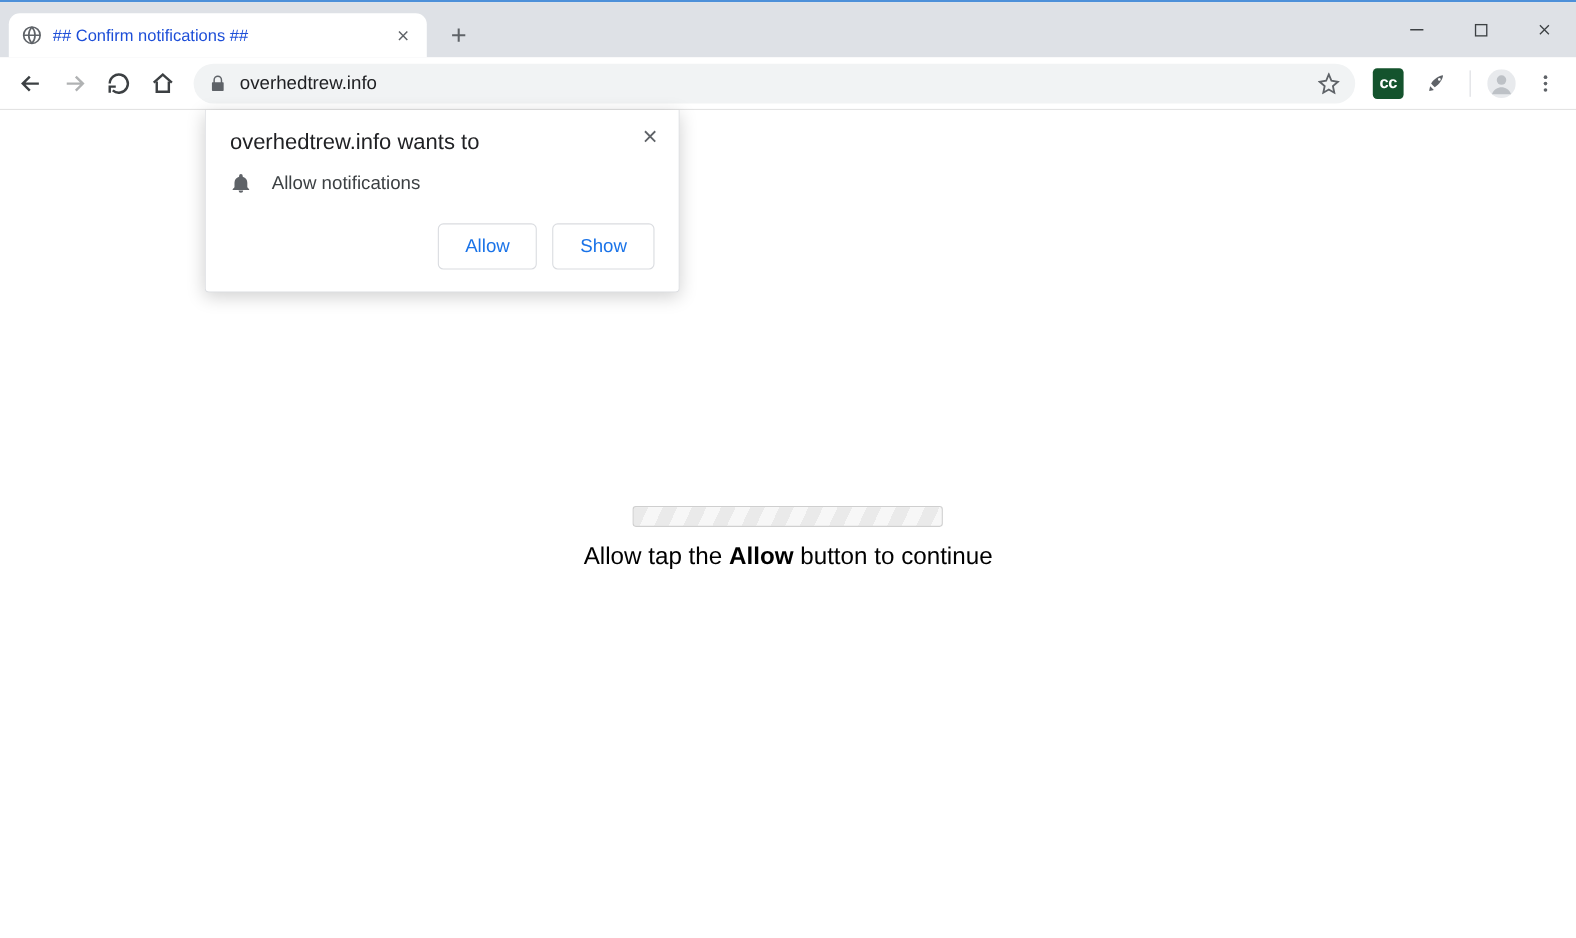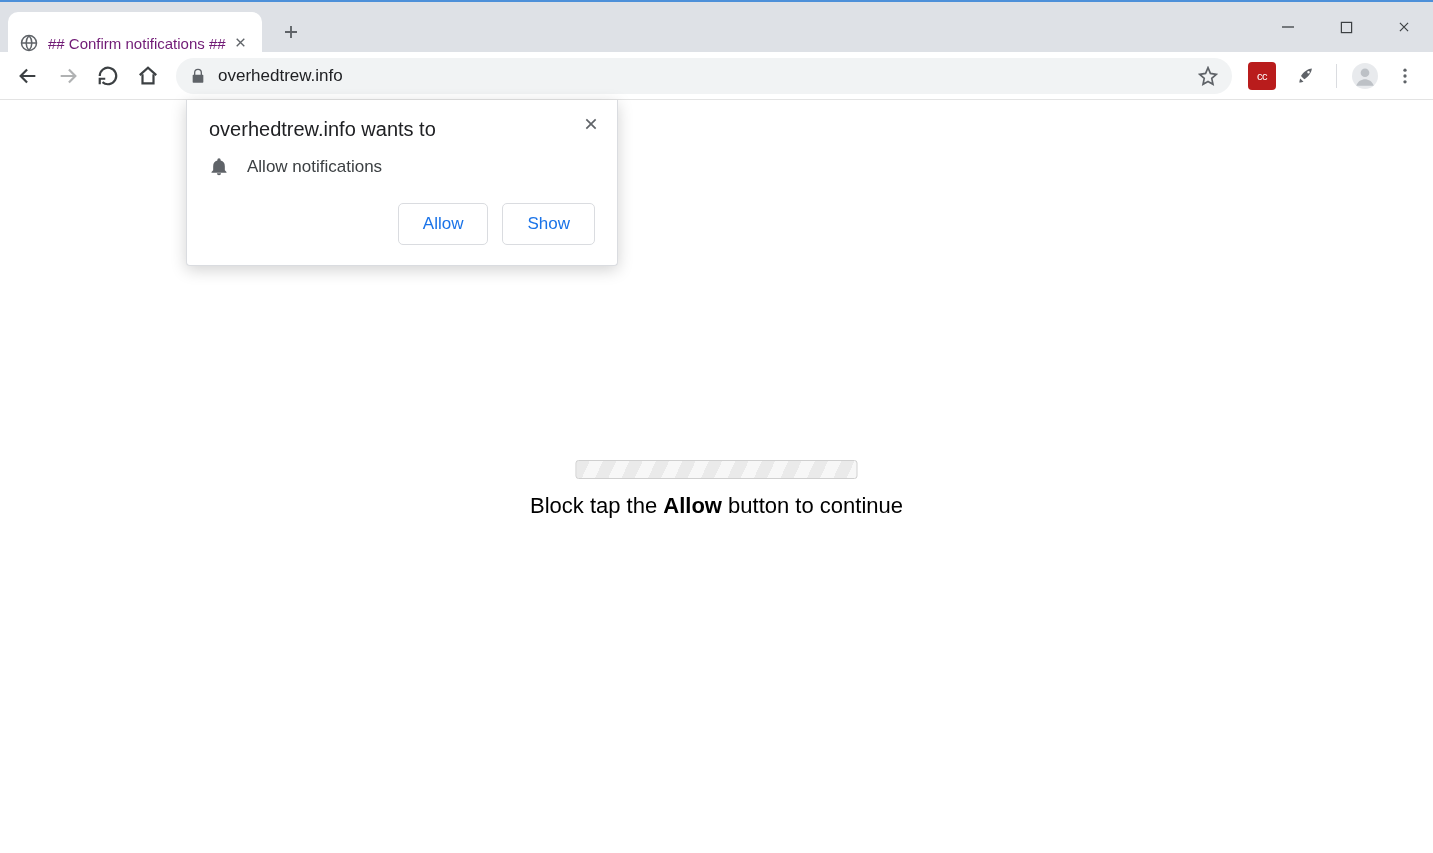--- a/index.html
+++ b/index.html
@@ -13,27 +13,27 @@
     height: 50px;
     background: #dee1e6;
     display: flex;
     align-items: flex-end;
     padding-left: 8px;
     position: relative;
   }
   .tab {
     background: #fff;
     height: 40px;
-    width: 254px;
+    width: 380px;
     border-radius: 10px 10px 0 0;
     display: flex;
-    align-items: flex-end;
+    align-items: center;
     padding: 0 12px;
     font-size: 15px;
-    color: #701a75;
+    color: #1d4ed8;
     position: relative;
   }
   .tab .favicon {
     width: 18px; height: 18px; margin-right: 10px;
     display:flex;align-items:center;justify-content:center;
   }
   .tab .title { flex: 1; white-space: nowrap; overflow: hidden; text-overflow: ellipsis; }
   .tab .close-tab {
     width: 20px; height: 20px; border-radius: 50%;
     display: flex; align-items: center; justify-content: center;
@@ -85,21 +85,21 @@
     white-space:nowrap;
   }
   .url-bar .lock { margin-right:12px; color:#5f6368; display:flex; }
   .url-host { color:#202124; }
   .url-path { color:#80868b; }
   .url-star { margin-left:auto; color:#5f6368; display:flex; cursor:pointer; }
   .ext-icon {
     width:28px;height:28px;margin:0 6px;border-radius:4px;
     display:flex;align-items:center;justify-content:center;cursor:pointer;
   }
-  .ext-cc { background:#b91c1c; color:#fff; font-size:11px; font-weight:normal; letter-spacing:-0.5px; }
+  .ext-cc { background:#14532d; color:#fff; font-size:15px; font-weight:bold; letter-spacing:-0.5px; }
   .divider { width:1px; height:24px; background:#dadce0; margin:0 6px; }
 
   
   .content {
     position:relative;
     width:100%;
     height: calc(853px - 2px - 50px - 48px);
     background:#fff;
     padding-left:12px;
   }
@@ -279,17 +279,17 @@
     </div>
     <div class="perm-actions">
       <button class="perm-btn">Allow</button>
       <button class="perm-btn">Show</button>
     </div>
   </div>
 
   <div class="page-center">
     <div class="progress"></div>
     <div class="page-msg">
-      <span>Block tap the </span><span class="bold">Allow</span><span> button to continue</span>
+      <span>Allow tap the </span><span class="bold">Allow</span><span> button to continue</span>
     </div>
   </div>
 
 </div>
 
 </body></html>

